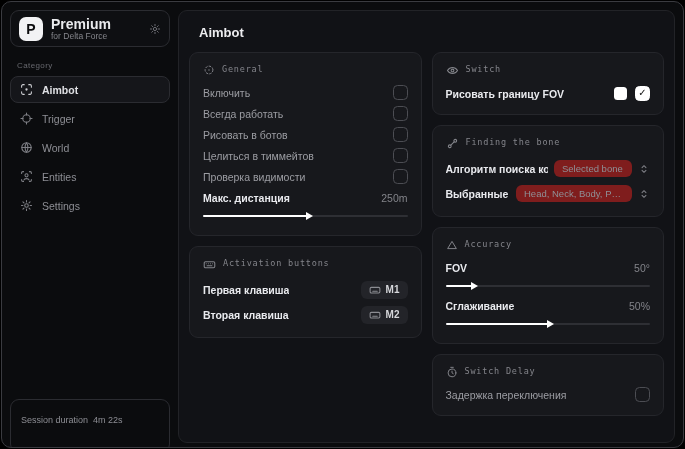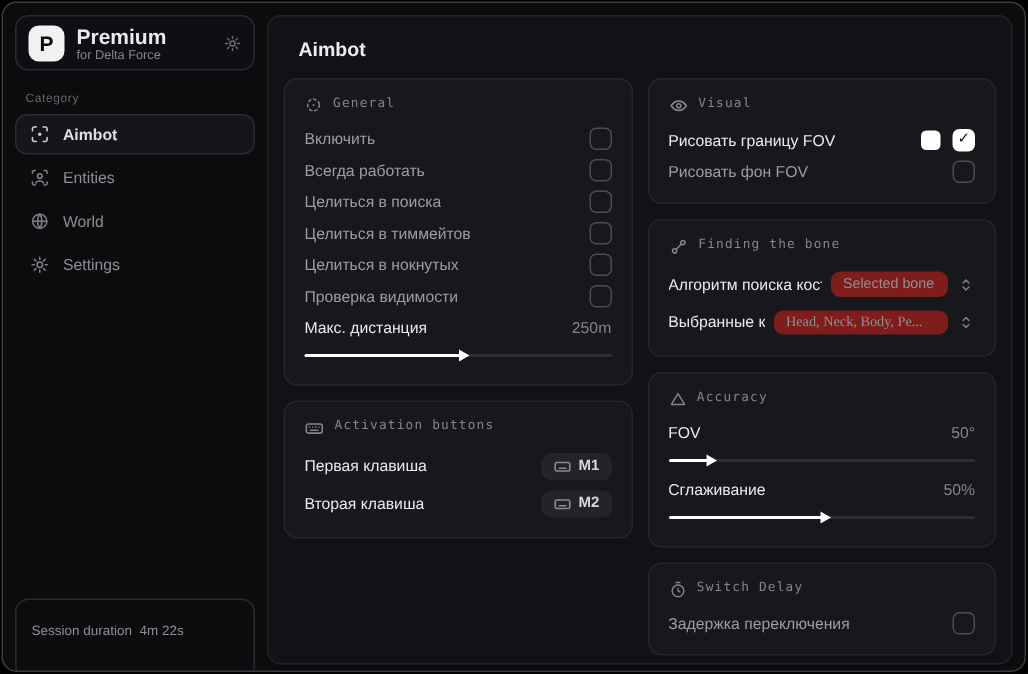--- a/index.html
+++ b/index.html
@@ -22,36 +22,36 @@
   
   .main{flex:1;box-sizing:border-box;margin:8px 8px 4px 0;background:#111216;border:1px solid #222327;border-radius:9px;padding:8px 10px 0 10px;overflow:hidden;display:flex;flex-direction:column;}
   .page-title{font-size:13px;font-weight:bold;color:#ededf0;margin:6px 0 12px 10px;}
   .cols{display:flex;gap:10px;align-items:flex-start;}
   .col{flex:1;min-width:0;}
   .card{box-sizing:border-box;background:#17181c;border:1px solid #25262b;border-radius:9px;padding:8px 13px 10px 13px;margin-bottom:10px;}
   .card-h{display:flex;align-items:flex-start;gap:7px;color:#84858b;font-family:"DejaVu Sans Mono",monospace;font-size:8.5px;letter-spacing:.8px;margin:3px 0 6px 0;}
   .row{display:flex;align-items:center;justify-content:space-between;height:21px;gap:6px;}
   .row.tall{height:25px;}
   .lbl{font-size:10.5px;color:#9c9da3;white-space:nowrap;overflow:hidden;text-align:right;}
-  .lbl.strong{color:#e9eaee;font-weight:normal;}
+  .lbl.strong{color:#e9eaee;font-weight:bold;}
   .lbl.flex1{flex:1;}
   .val{font-size:10.5px;color:#83848a;white-space:nowrap;}
   .right-ctrls{display:flex;align-items:center;gap:8px;}
   .checkbox{box-sizing:border-box;width:15px;height:15px;border:1.5px solid #4c4d53;border-radius:4.5px;cursor:pointer;font-size:10px;line-height:12px;text-align:center;color:#111;flex:none;}
   .checkbox.checked{background:#fff;border-color:#fff;}
   .swatch{width:13px;height:13px;border-radius:3.5px;cursor:pointer;flex:none;}
   .slider{position:relative;height:12px;margin:2px 0 3px 0;cursor:pointer;}
   .track{position:absolute;left:0;right:0;top:5px;height:2px;background:#2e2f34;border-radius:2px;}
   .fill{position:absolute;left:0;top:5px;height:2px;background:#fff;border-radius:2px;}
   .arrow{position:absolute;right:-6px;top:-3px;width:0;height:0;border-left:7px solid #fff;border-top:4px solid transparent;border-bottom:4px solid transparent;}
   .keybtn{display:flex;align-items:center;gap:5px;background:#232429;border-radius:6px;padding:3px 8px;font-size:10px;color:#d6d7db;cursor:pointer;font-weight:bold;}
   .keybtn .kicon{display:flex;color:#8b8c92;}
   .dropdown{box-sizing:border-box;background:#7f1d1d;border-radius:6px;padding:3px 8px;font-size:9.5px;color:#8f9096;white-space:nowrap;overflow:hidden;text-overflow:ellipsis;cursor:pointer;flex:none;}
   .dd1{width:78px;}
-  .dd2{width:116px;font-family:Liberation Serif, serif;}
+  .dd2{width:116px;}
   .unfold{display:flex;color:#7e7f85;cursor:pointer;flex:none;}
   svg{display:block;}
 </style>
 </head>
 <body>
 
 <div class="window">
 
   <div class="sidebar">
     <div class="premium-box">
@@ -75,39 +75,48 @@
         <svg width="13" height="13" viewBox="0 0 16 16" fill="none" stroke="currentColor" stroke-width="1.3" stroke-linecap="round">
             <path d="M2 5.2V3.6A1.6 1.6 0 0 1 3.6 2h1.6M10.8 2h1.6A1.6 1.6 0 0 1 14 3.6v1.6M14 10.8v1.6a1.6 1.6 0 0 1-1.6 1.6h-1.6M5.2 14H3.6A1.6 1.6 0 0 1 2 12.4v-1.6"></path>
             <circle cx="8" cy="8" r="1.4" fill="currentColor" stroke="none"></circle>
           </svg>
       </span>
       <span>Aimbot</span>
     </div>
     <div class="menu-item">
       <span class="mi-icon">
         <svg width="13" height="13" viewBox="0 0 16 16" fill="none" stroke="currentColor" stroke-width="1.3" stroke-linecap="round">
+            <circle cx="8" cy="8" r="4.6"></circle>
+            <path d="M8 1.2v2.6M8 12.2v2.6M1.2 8h2.6M12.2 8h2.6"></path>
+          </svg>
+      </span>
+      <span>Trigger</span>
+    </div>
+    <div class="menu-item">
+      <span class="mi-icon">
+        <svg width="13" height="13" viewBox="0 0 16 16" fill="none" stroke="currentColor" stroke-width="1.3" stroke-linecap="round">
+            <circle cx="8" cy="8" r="5.8"></circle>
+            <path d="M2.2 8h11.6M8 2.2c2.3 2.7 2.3 8.9 0 11.6M8 2.2c-2.3 2.7-2.3 8.9 0 11.6"></path>
+          </svg>
+      </span>
+      <span>World</span>
+    </div>
+    <div class="menu-item">
+      <span class="mi-icon">
+        <svg width="13" height="13" viewBox="0 0 16 16" fill="none" stroke="currentColor" stroke-width="1.3" stroke-linecap="round">
             <path d="M2 4.4V3.4A1.4 1.4 0 0 1 3.4 2h1M11.6 2h1A1.4 1.4 0 0 1 14 3.4v1M14 11.6v1a1.4 1.4 0 0 1-1.4 1.4h-1M4.4 14h-1A1.4 1.4 0 0 1 2 12.6v-1"></path>
             <circle cx="8" cy="6.6" r="1.9"></circle>
             <path d="M4.9 12.2c.5-2.1 5.7-2.1 6.2 0"></path>
           </svg>
       </span>
       <span>Entities</span>
     </div>
     <div class="menu-item">
       <span class="mi-icon">
         <svg width="13" height="13" viewBox="0 0 16 16" fill="none" stroke="currentColor" stroke-width="1.3" stroke-linecap="round">
-            <circle cx="8" cy="8" r="5.8"></circle>
-            <path d="M2.2 8h11.6M8 2.2c2.3 2.7 2.3 8.9 0 11.6M8 2.2c-2.3 2.7-2.3 8.9 0 11.6"></path>
-          </svg>
-      </span>
-      <span>World</span>
-    </div>
-    <div class="menu-item">
-      <span class="mi-icon">
-        <svg width="13" height="13" viewBox="0 0 16 16" fill="none" stroke="currentColor" stroke-width="1.3" stroke-linecap="round">
             <circle cx="8" cy="8" r="2.2"></circle>
             <path d="M8 1.8v1.8M8 12.4v1.8M1.8 8h1.8M12.4 8h1.8M3.6 3.6l1.3 1.3M11.1 11.1l1.3 1.3M12.4 3.6l-1.3 1.3M4.9 11.1l-1.3 1.3"></path>
           </svg>
       </span>
       <span>Settings</span>
     </div>
 
     <div class="session-box">
       <span>Session duration</span>
       <span>4m 22s</span>
@@ -131,29 +140,25 @@
           </div>
           <div class="row">
             <span class="lbl">Включить</span>
             <span class="checkbox"></span>
           </div>
           <div class="row">
             <span class="lbl">Всегда работать</span>
             <span class="checkbox"></span>
           </div>
           <div class="row">
-            <span class="lbl">Целиться в поиска</span>
+            <span class="lbl">Рисовать в ботов</span>
             <span class="checkbox"></span>
           </div>
           <div class="row">
             <span class="lbl">Целиться в тиммейтов</span>
-            <span class="checkbox"></span>
-          </div>
-          <div class="row">
-            <span class="lbl">Целиться в нокнутых</span>
             <span class="checkbox"></span>
           </div>
           <div class="row">
             <span class="lbl">Проверка видимости</span>
             <span class="checkbox"></span>
           </div>
           <div class="row">
             <span class="lbl strong">Макс. дистанция</span>
             <span class="val">250m</span>
           </div>
@@ -204,33 +209,27 @@
 
       <div class="col">
         <div class="card">
           <div class="card-h">
             <span>
               <svg width="13" height="13" viewBox="0 0 16 16" fill="none" stroke="currentColor" stroke-width="1.3" stroke-linecap="round">
                   <path d="M1.8 8S4.2 4.2 8 4.2 14.2 8 14.2 8 11.8 11.8 8 11.8 1.8 8 1.8 8Z"></path>
                   <circle cx="8" cy="8" r="1.7"></circle>
                 </svg>
             </span>
-            <span>Visual</span>
+            <span>Switch</span>
           </div>
           <div class="row">
             <span class="lbl strong">Рисовать границу FOV</span>
             <span class="right-ctrls">
               <span class="swatch" style="background: rgb(255, 255, 255);"></span>
               <span class="checkbox checked">✓</span>
-            </span>
-          </div>
-          <div class="row">
-            <span class="lbl">Рисовать фон FOV</span>
-            <span class="right-ctrls">
-              <span class="checkbox"></span>
             </span>
           </div>
         </div>
 
         <div class="card">
           <div class="card-h">
             <span>
               <svg width="13" height="13" viewBox="0 0 16 16" fill="none" stroke="currentColor" stroke-width="1.3" stroke-linecap="round">
                   <path d="M6 10l4-4"></path>
                   <circle cx="4.6" cy="11.4" r="1.7"></circle>

